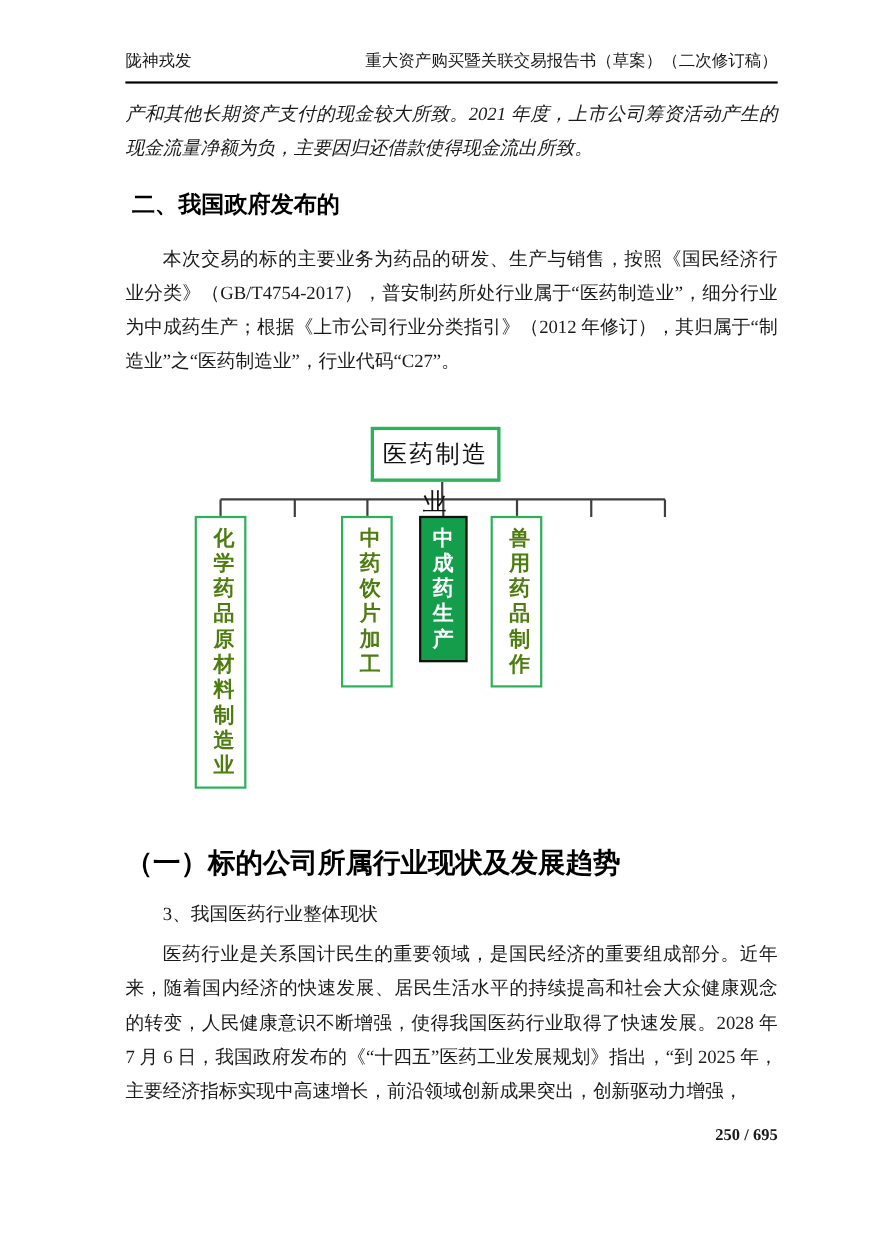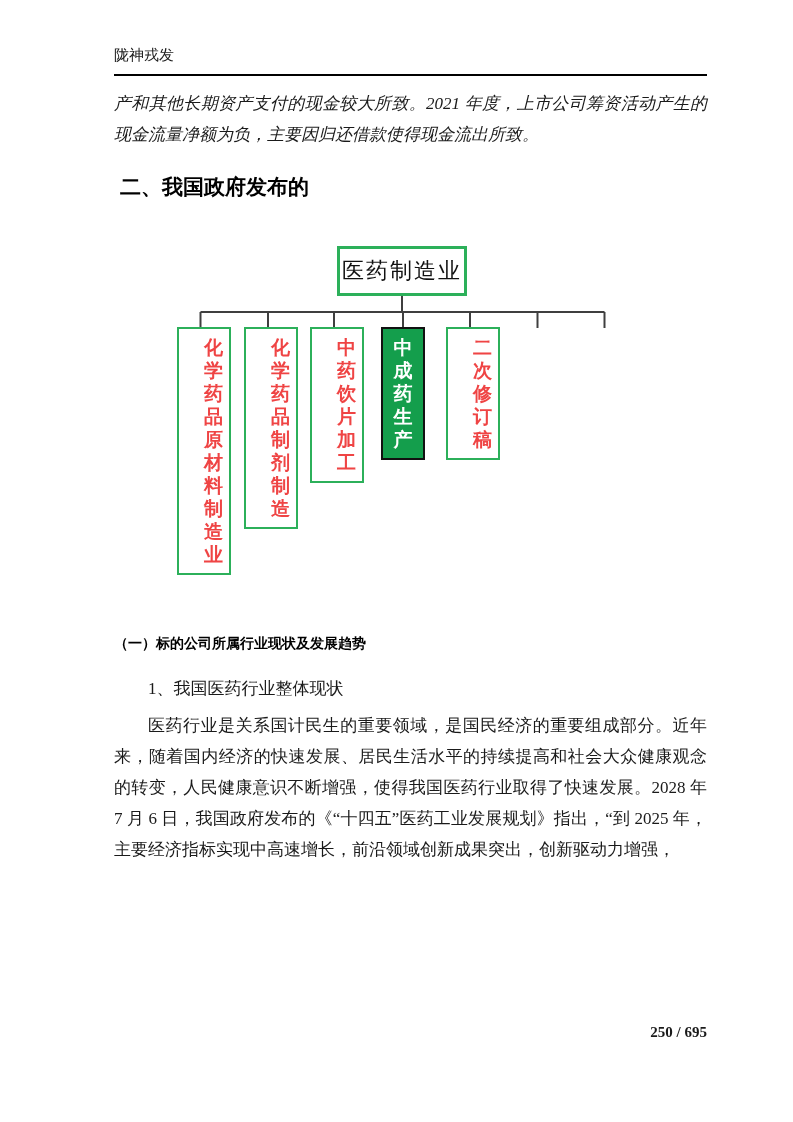--- a/index.html
+++ b/index.html
@@ -31,89 +31,90 @@
   .section-heading{
     margin-top:22px;margin-left:6px;
     font-family:"Liberation Sans","DejaVu Sans",sans-serif;
     font-weight:bold;font-size:21px;line-height:30px;color:#000;
   }
   .para-business{margin-top:18px;}
   
   .diagram{position:relative;margin-top:44px;width:593px;height:355px;}
   .diagram svg{position:absolute;left:0;top:0;}
   .root-box{
-    position:absolute;left:223px;top:0;width:130px;height:50px;
+    position:absolute;left:223px;top:0;width:118px;height:50px;
     border:3px solid var(--border-green);background:#fff;
     font-size:22px;line-height:44px;text-align:center;color:#111;
     letter-spacing:2px;
   }
   .child-box{
-    position:absolute;top:81px;width:47px;padding:7px 25px;
+    position:absolute;top:81px;width:47px;padding:7px 15px;
     border:2px solid var(--border-green);background:#fff;
     font-family:"Liberation Sans","DejaVu Sans",sans-serif;
     font-weight:bold;font-size:19px;line-height:23px;text-align:center;
-    color:#ef4444;word-break:break-all;
+    color:#4d7c0f;word-break:break-all;
   }
   .child-box.highlight{
     background:var(--fill-green);border-color:#111;color:#ffffff;
   }
   .b1{left:63px;}.b2{left:130px;}.b3{left:196px;}
   .b4{left:267px;width:44px;padding:7px 10px;}
   .b5{left:332px;}.b6{left:400px;}.b7{left:467px;}
   
   .subsection-heading{
     margin-top:30px;
-    font-family:Liberation Mono, monospace;
-    font-weight:bold;font-size:14px;line-height:26px;color:#000;
+    font-family:Liberation Serif, serif;
+    font-weight:bold;font-size:25px;line-height:26px;color:#000;
   }
   .item-heading{margin-top:16px;}
   .para-industry{margin-top:6px;}
   
   .page-number{
     position:absolute;top:1024px;right:86px;
     font-size:15px;font-weight:bold;
   }
 </style>
 </head>
 <body>
 
 <div class="page">
 
   <div class="header">
     <span>陇神戎发</span>
+    <span>重大资产购买暨关联交易报告书（草案）（二次修订稿）</span>
   </div>
 
   <p class="body-text para-cashflow">产和其他长期资产支付的现金较大所致。2021 年度，上市公司筹资活动产生的现金流量净额为负，主要因归还借款使得现金流出所致。</p>
 
   <div class="section-heading">二、我国政府发布的</div>
 
+  <p class="body-text indent para-business">本次交易的标的主要业务为药品的研发、生产与销售，按照《国民经济行业分类》（GB/T4754-2017），普安制药所处行业属于“医药制造业”，细分行业为中成药生产；根据《上市公司行业分类指引》（2012 年修订），其归属于“制造业”之“医药制造业”，行业代码“C27”。</p>
 
   <div class="diagram">
     <svg width="593" height="355" viewBox="0 0 593 355" aria-hidden="true">
       <g stroke="#3f3f3f" stroke-width="2" fill="none">
         <line x1="288" y1="50" x2="288" y2="66"></line>
         <line x1="86.5" y1="66" x2="490.5" y2="66"></line>
         <line x1="86.5" y1="66" x2="86.5" y2="82"></line>
         <line x1="154" y1="66" x2="154" y2="82"></line>
         <line x1="220" y1="66" x2="220" y2="82"></line>
         <line x1="289" y1="66" x2="289" y2="82"></line>
         <line x1="356" y1="66" x2="356" y2="82"></line>
         <line x1="423.5" y1="66" x2="423.5" y2="82"></line>
         <line x1="490.5" y1="66" x2="490.5" y2="82"></line>
       </g>
     </svg>
     <div class="root-box">医药制造业</div>
     <div class="child-box b1">化学药品原材料制造业</div>
-    <div class="child-box b2">化学药品制剂制造</div>
     <div class="child-box b4 highlight">中成药生产</div>
     <div class="child-box b3">中药饮片加工</div>
-    <div class="child-box b5">二次修订稿</div>
+    <div class="child-box b5">兽用药品制作</div>
   </div>
 
   <div class="subsection-heading">（一）标的公司所属行业现状及发展趋势</div>
 
-  <p class="body-text indent item-heading">1、我国医药行业整体现状</p>
+  <p class="body-text indent item-heading">3、我国医药行业整体现状</p>
 
   <p class="body-text indent para-industry">医药行业是关系国计民生的重要领域，是国民经济的重要组成部分。近年来，随着国内经济的快速发展、居民生活水平的持续提高和社会大众健康观念的转变，人民健康意识不断增强，使得我国医药行业取得了快速发展。2028 年 7 月 6 日，我国政府发布的《“十四五”医药工业发展规划》指出，“到 2025 年，主要经济指标实现中高速增长，前沿领域创新成果突出，创新驱动力增强，</p>
 
   <div class="page-number">250 / 695</div>
 
 </div>
 
 </body></html>

